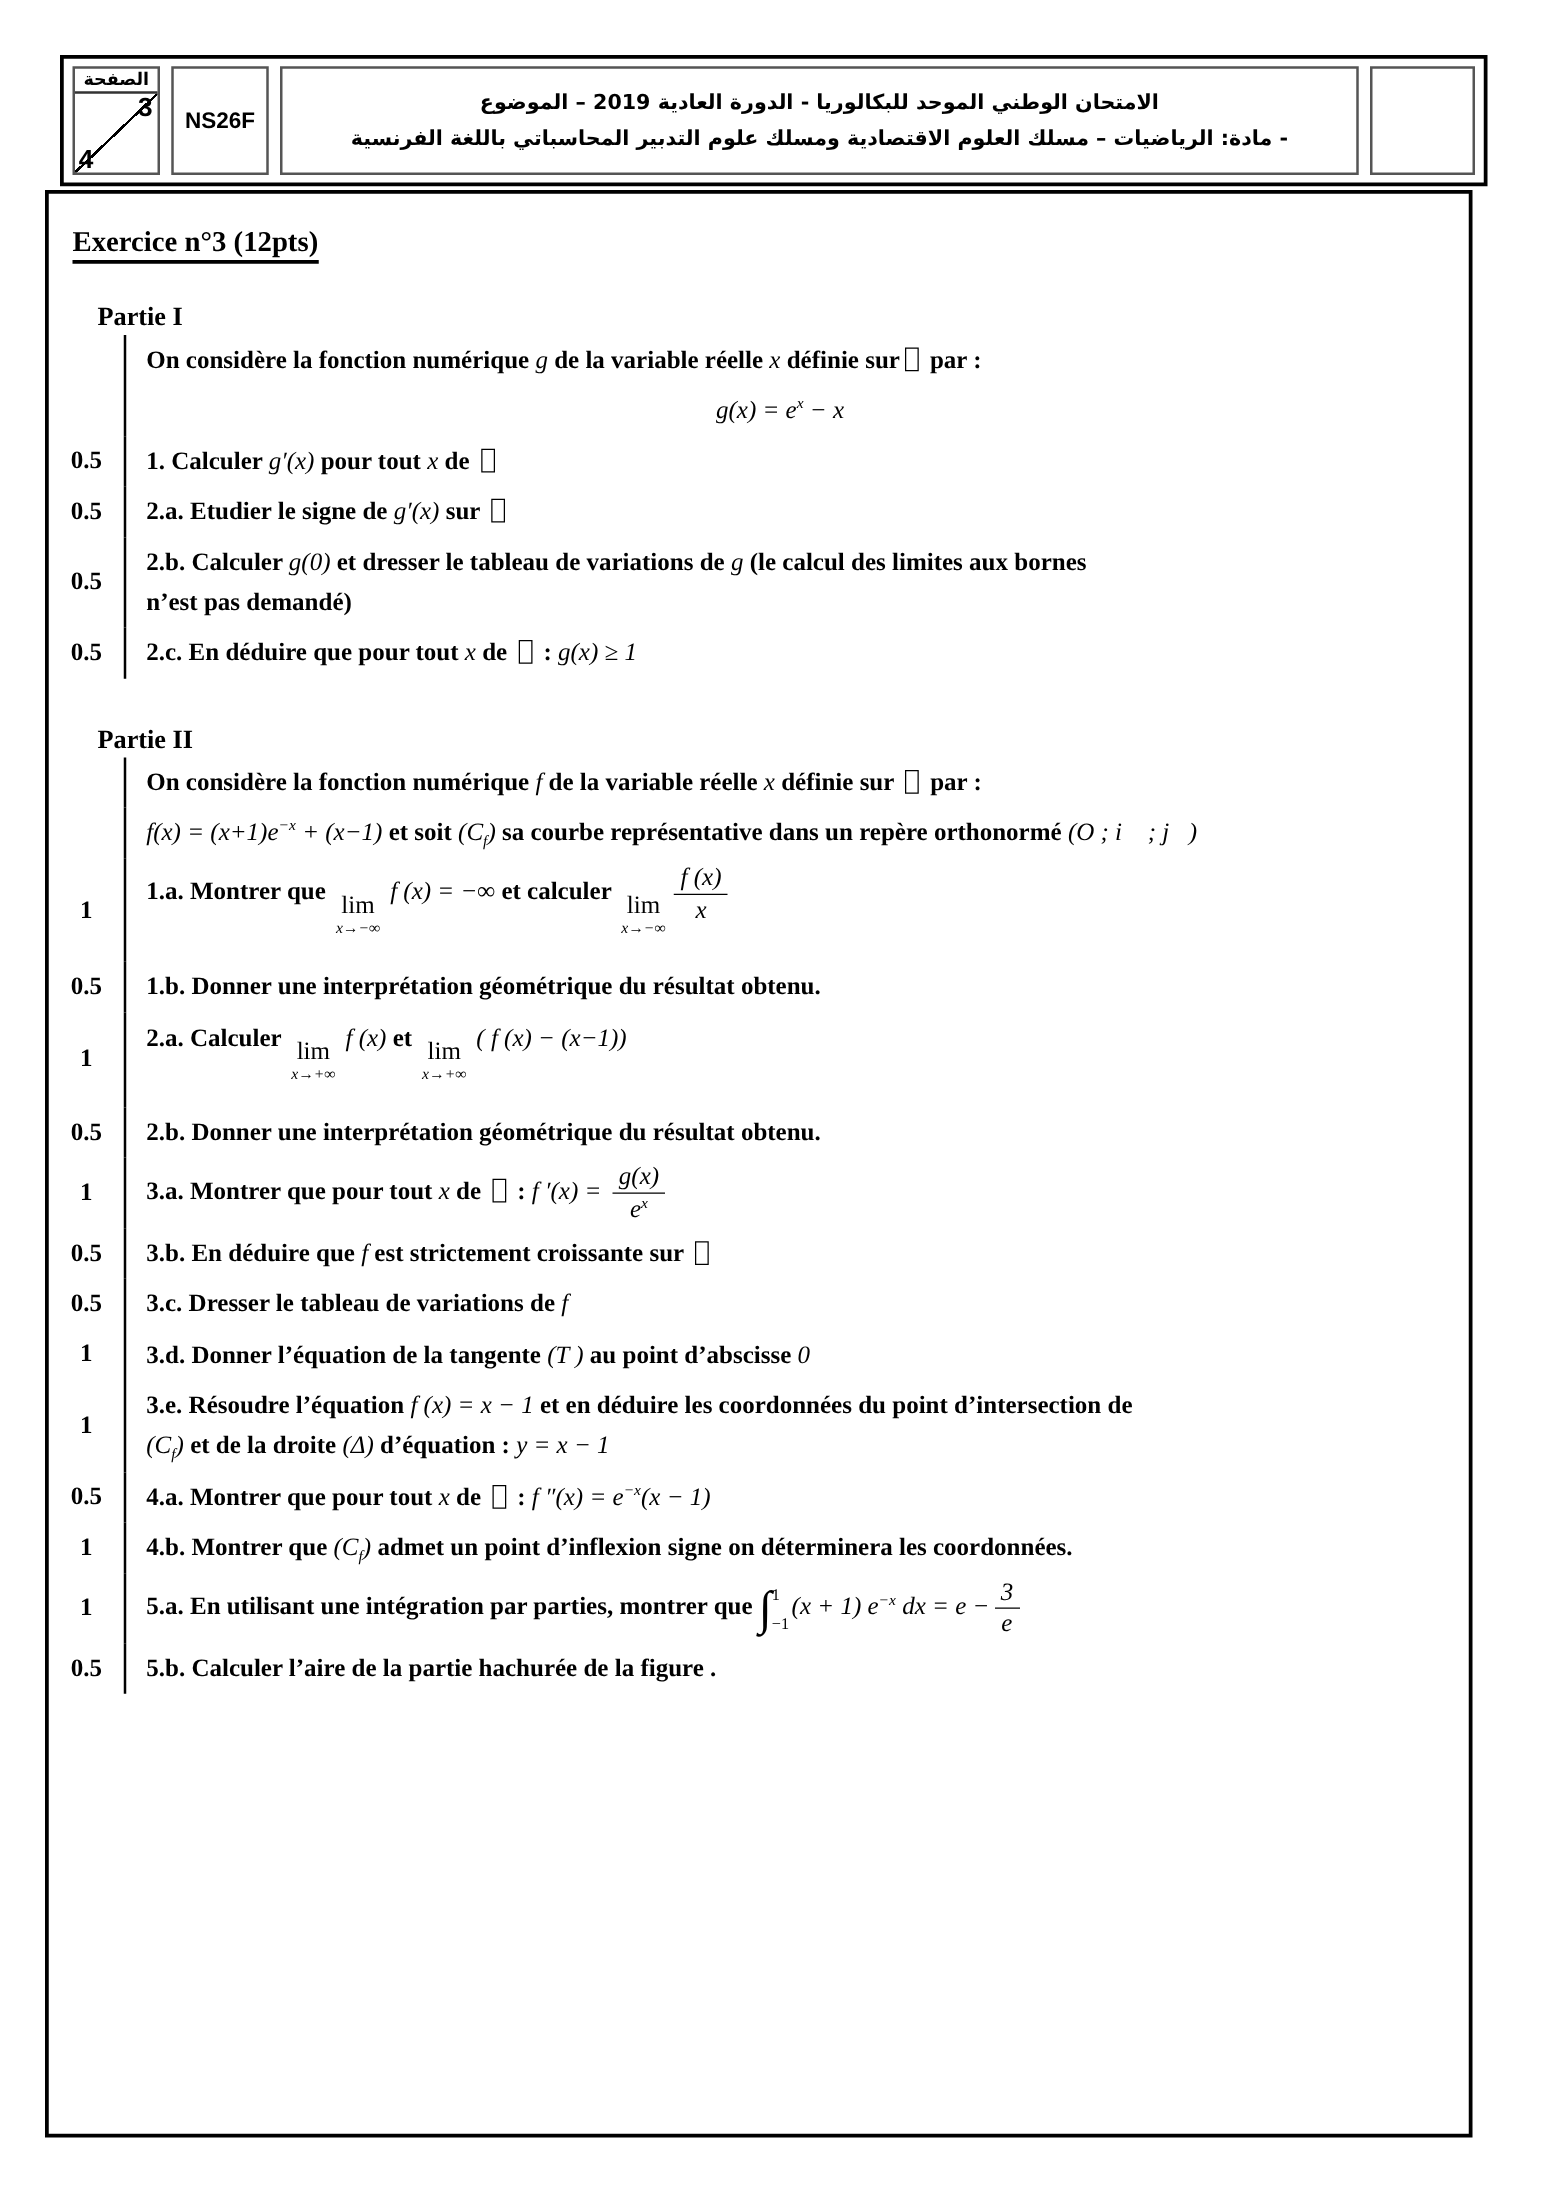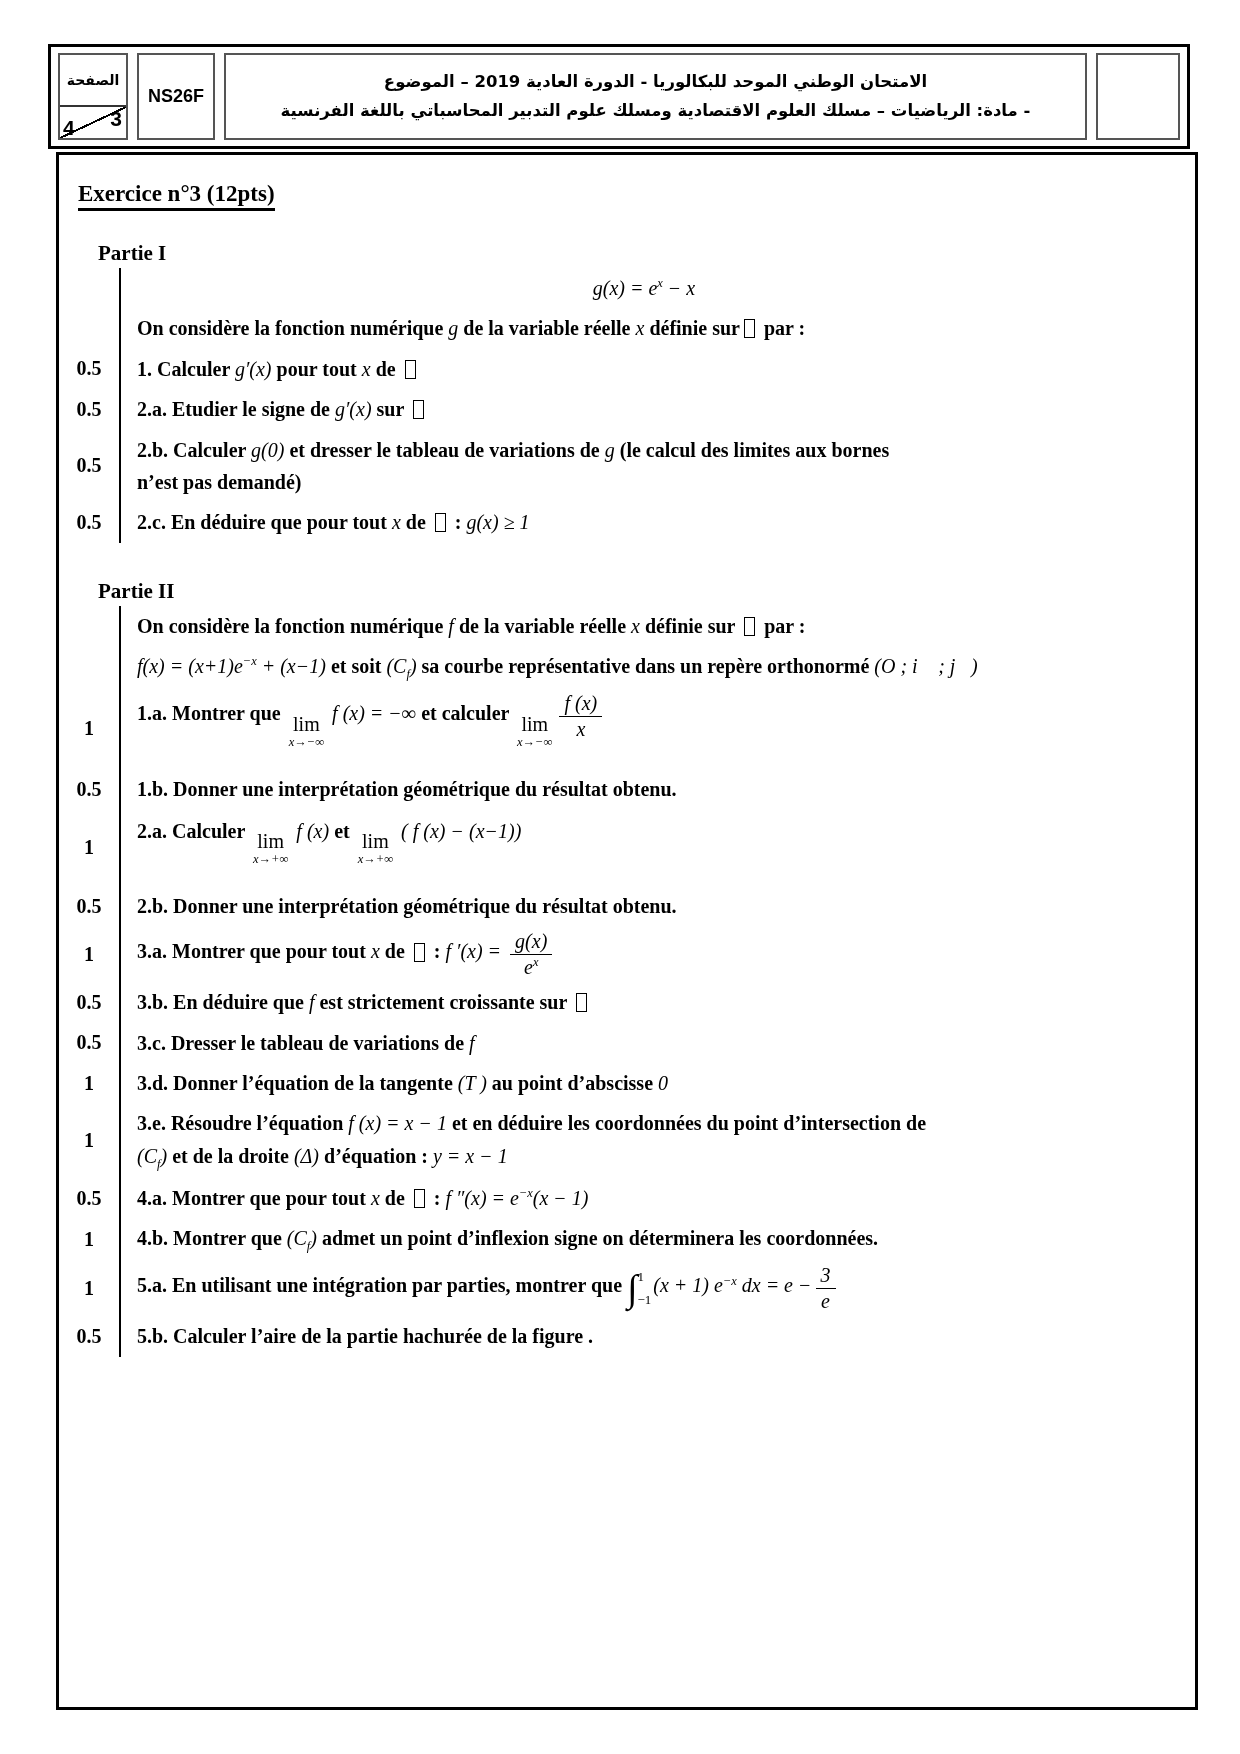--- a/index.html
+++ b/index.html
@@ -15,21 +15,21 @@
     position:absolute; left:48px; top:44px; width:1142px; height:105px;
     border:3px solid #000; background:#fff;
     display:flex; align-items:stretch; gap:9px; padding:6px 7px;
   }
   .pagebox {
     flex:0 0 70px; border:2px solid #555; display:flex; flex-direction:column;
     font-family:"DejaVu Sans", sans-serif;
   }
   .pagebox-label {
     border-bottom:2px solid #333; text-align:center;
-    font-size:14px; font-weight:bold; padding:17px 2px; direction:rtl;
+    font-size:14px; font-weight:bold; padding:1px 2px; direction:rtl;
   }
   .pagebox-nums { position:relative; flex:1; }
   .diag {
     position:absolute; inset:0;
     background:linear-gradient(to bottom right, transparent calc(50% - 1px), #000 calc(50% - 1px), #000 calc(50% + 1px), transparent calc(50% + 1px));
   }
   .pnum-top { position:absolute; top:0px; right:4px; font-size:21px; font-weight:bold; font-family:"Liberation Sans", sans-serif;}
   .pnum-bot { position:absolute; bottom:-2px; left:3px; font-size:21px; font-weight:bold; font-family:"Liberation Sans", sans-serif;}
   .codebox {
     flex:0 0 78px; border:2px solid #555; display:flex; align-items:center; justify-content:center;
@@ -38,21 +38,21 @@
   .titlebox {
     flex:1; border:2px solid #555; direction:rtl; text-align:center;
     font-family:"DejaVu Sans", sans-serif; font-weight:bold; font-size:16.5px;
     display:flex; flex-direction:column; justify-content:center; line-height:1.75;
     padding:2px 10px;
   }
   .cornerbox { flex:0 0 84px; border:2px solid #555; }
 
   
   .body-frame {
-    position:absolute; left:56px; top:152px; width:1142px; height:1558px;
+    position:absolute; left:36px; top:152px; width:1142px; height:1558px;
     border:3px solid #000; background:#fff; padding:18px 0 0 0;
   }
   .ex-title {
     display:inline-block; margin:8px 0 6px 19px; padding-bottom:1px;
     font-size:23px; font-weight:bold; border-bottom:3px solid #000;
   }
   .part-heading { font-size:21px; font-weight:bold; margin:24px 0 0 39px; }
   .part-heading.second { margin-top:36px; }
 
   .qblock { margin-left:0; margin-right:26px; margin-top:2px; }
@@ -110,29 +110,29 @@
 
 <div class="body-frame">
 
   <div><span class="ex-title">Exercice n°3 (12pts)</span></div>
 
   <div class="part-heading">Partie I</div>
   <div class="qblock">
 
     <div class="qrow">
       <div class="mark"></div>
+      <div class="qtext">
+        <span>On considère la fonction numérique </span><span class="m">g</span><span> de la variable réelle </span><span class="m">x</span><span> définie  sur</span><span class="rbox"></span><span>  par :</span>
+      </div>
+    </div>
+
+    <div class="qrow">
+      <div class="mark"></div>
       <div class="qtext center">
         <span class="m">g(x) = e</span><sup class="s">x</sup><span class="m"> − x</span>
-      </div>
-    </div>
-
-    <div class="qrow">
-      <div class="mark"></div>
-      <div class="qtext">
-        <span>On considère la fonction numérique </span><span class="m">g</span><span> de la variable réelle </span><span class="m">x</span><span> définie  sur</span><span class="rbox"></span><span>  par :</span>
       </div>
     </div>
 
     <div class="qrow">
       <div class="mark">0.5</div>
       <div class="qtext">
         <span>1. Calculer </span><span class="m">g′(x)</span><span>  pour tout </span><span class="m">x</span><span> de </span><span class="rbox"></span>
       </div>
     </div>
 

